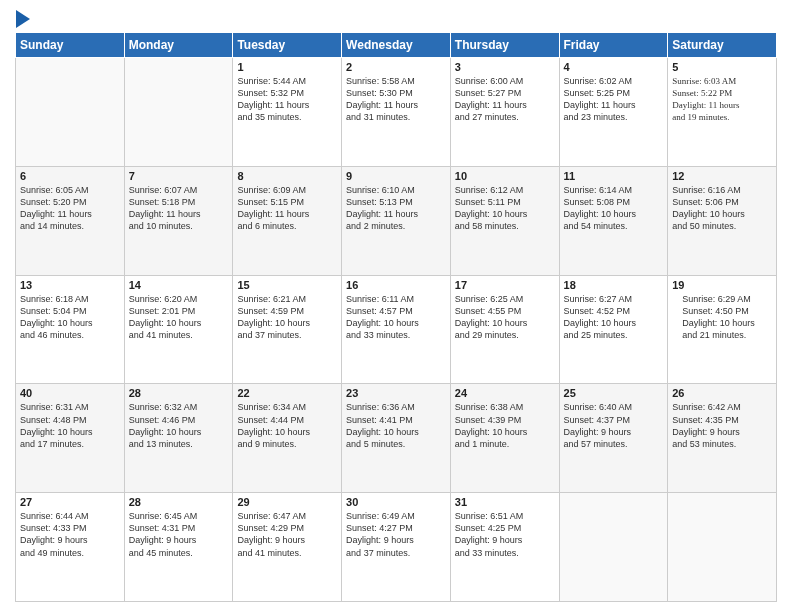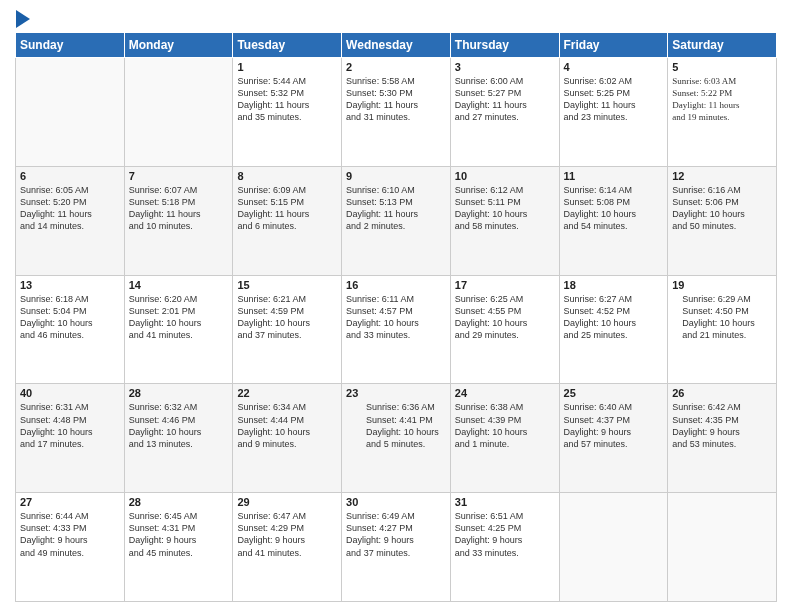--- a/index.html
+++ b/index.html
@@ -283,21 +283,21 @@
           </td>
           <td>
             <span class="day-num">22</span>
             <div class="day-info" style="white-space: pre-line;">Sunrise: 6:34 AM
 Sunset: 4:44 PM
 Daylight: 10 hours
 and 9 minutes.</div>
           </td>
           <td>
             <span class="day-num">23</span>
-            <div class="day-info" style="white-space: pre-line; margin-left: 20px;">Sunrise: 6:36 AM
+            <div class="day-info" style="white-space: pre-line;">Sunrise: 6:36 AM
 Sunset: 4:41 PM
 Daylight: 10 hours
 and 5 minutes.</div>
           </td>
           <td>
             <span class="day-num">24</span>
             <div class="day-info" style="white-space: pre-line;">Sunrise: 6:38 AM
 Sunset: 4:39 PM
 Daylight: 10 hours
 and 1 minute.</div>

